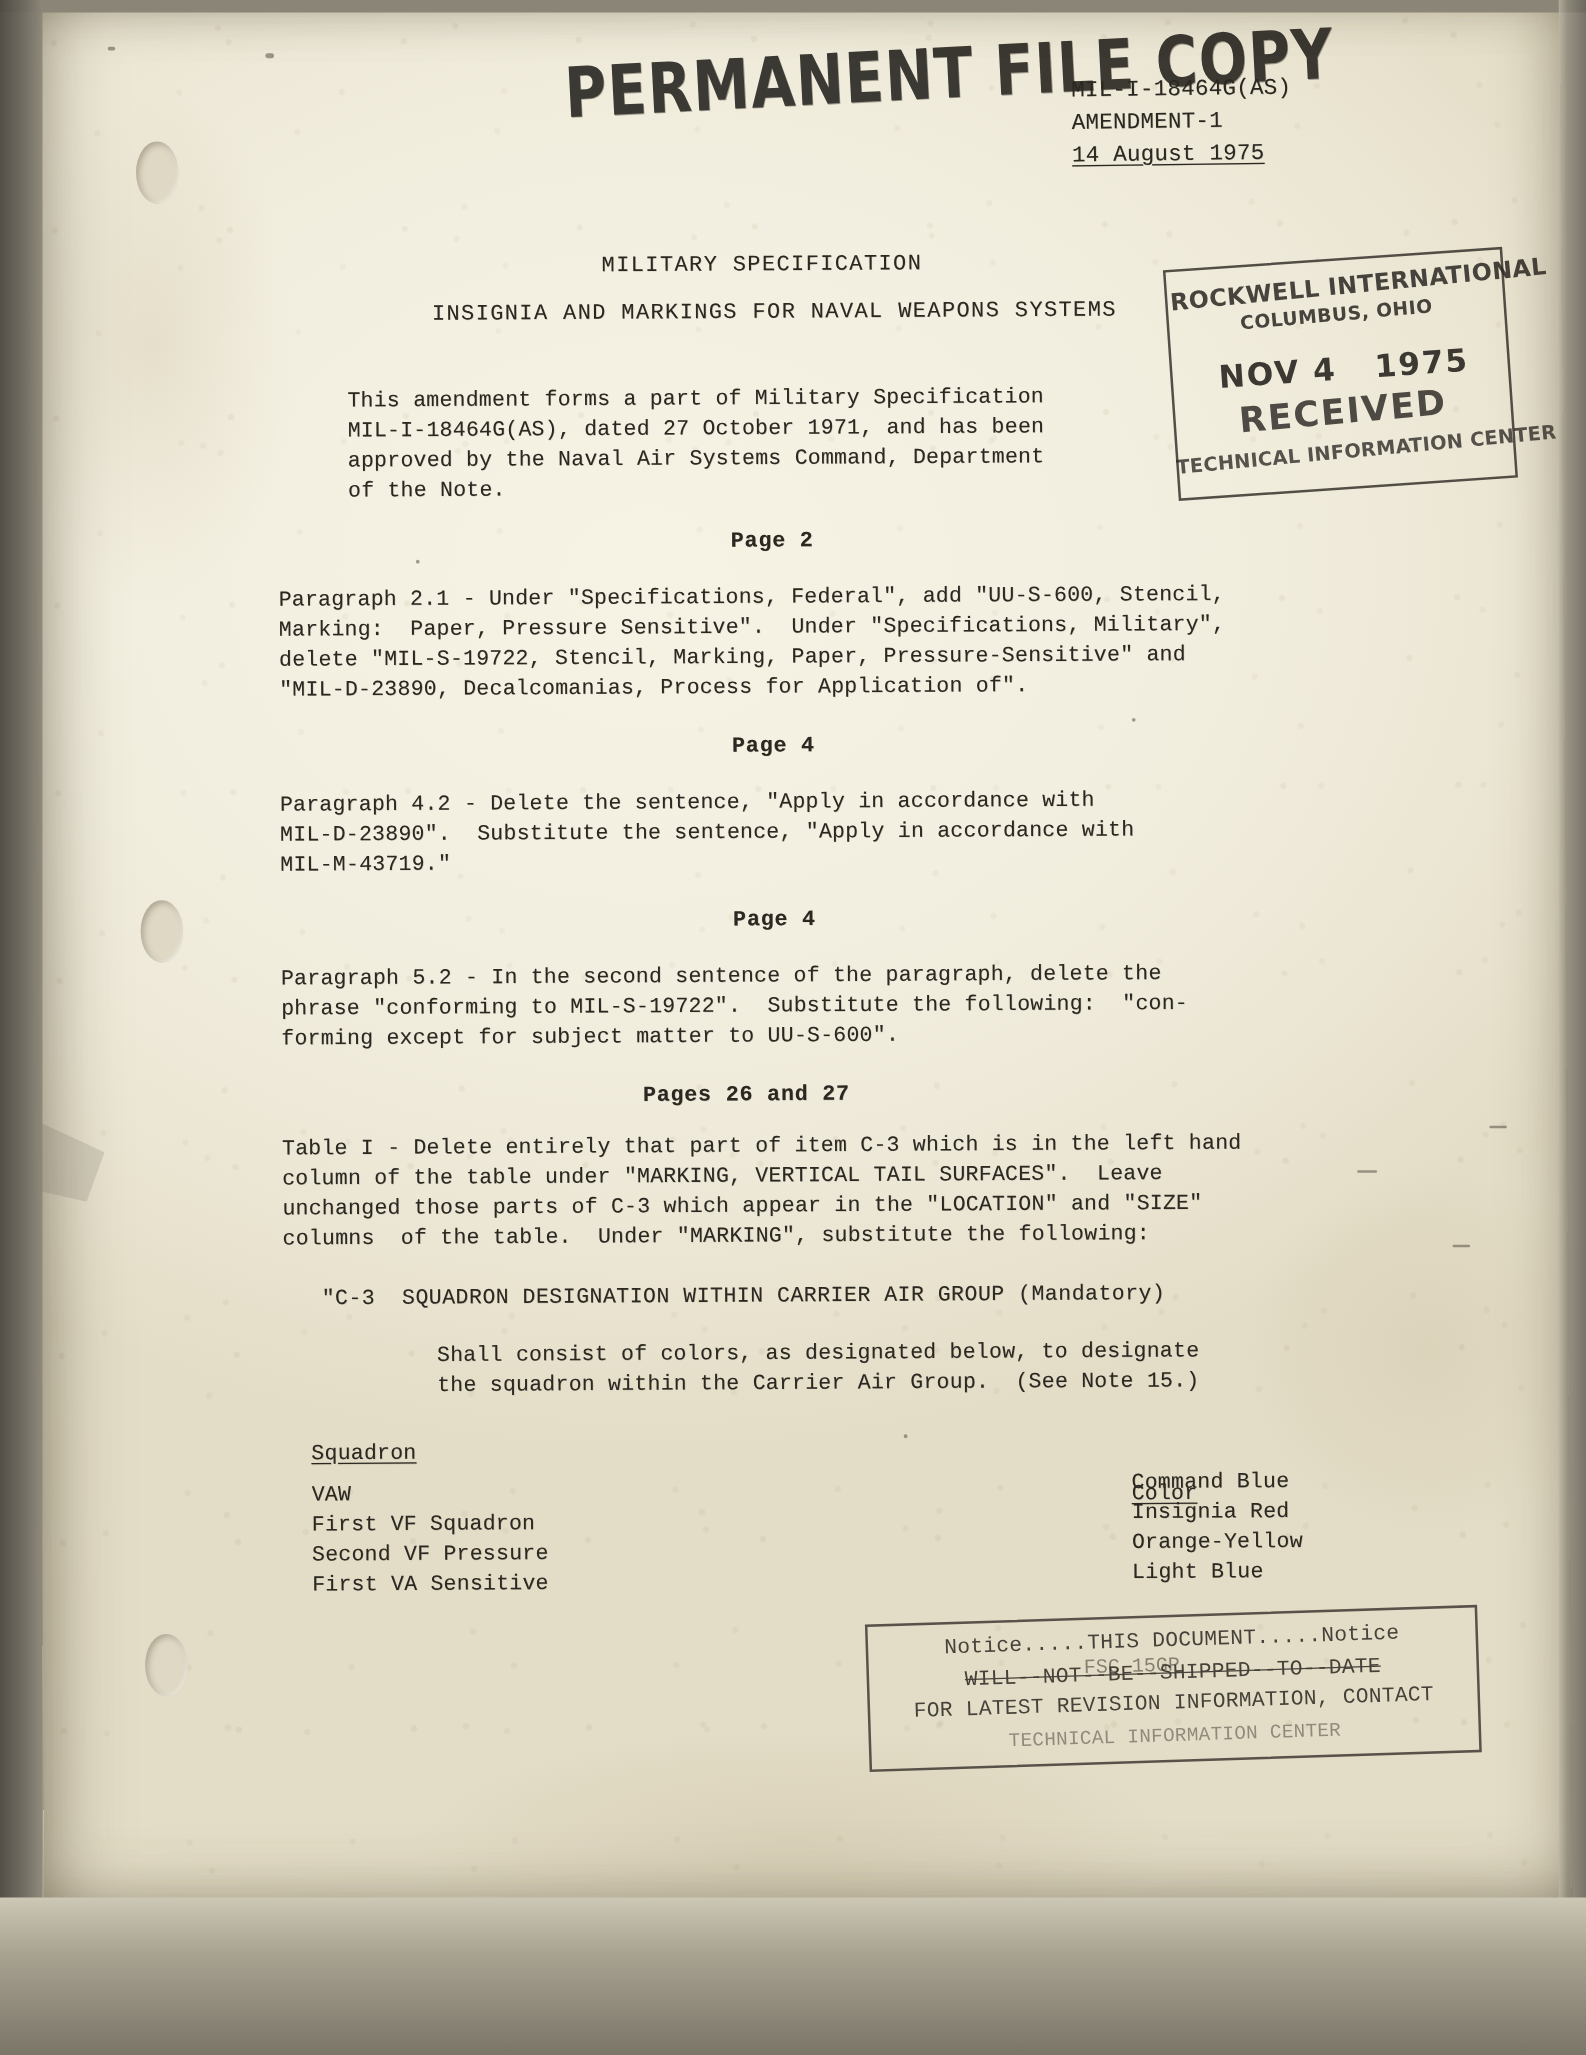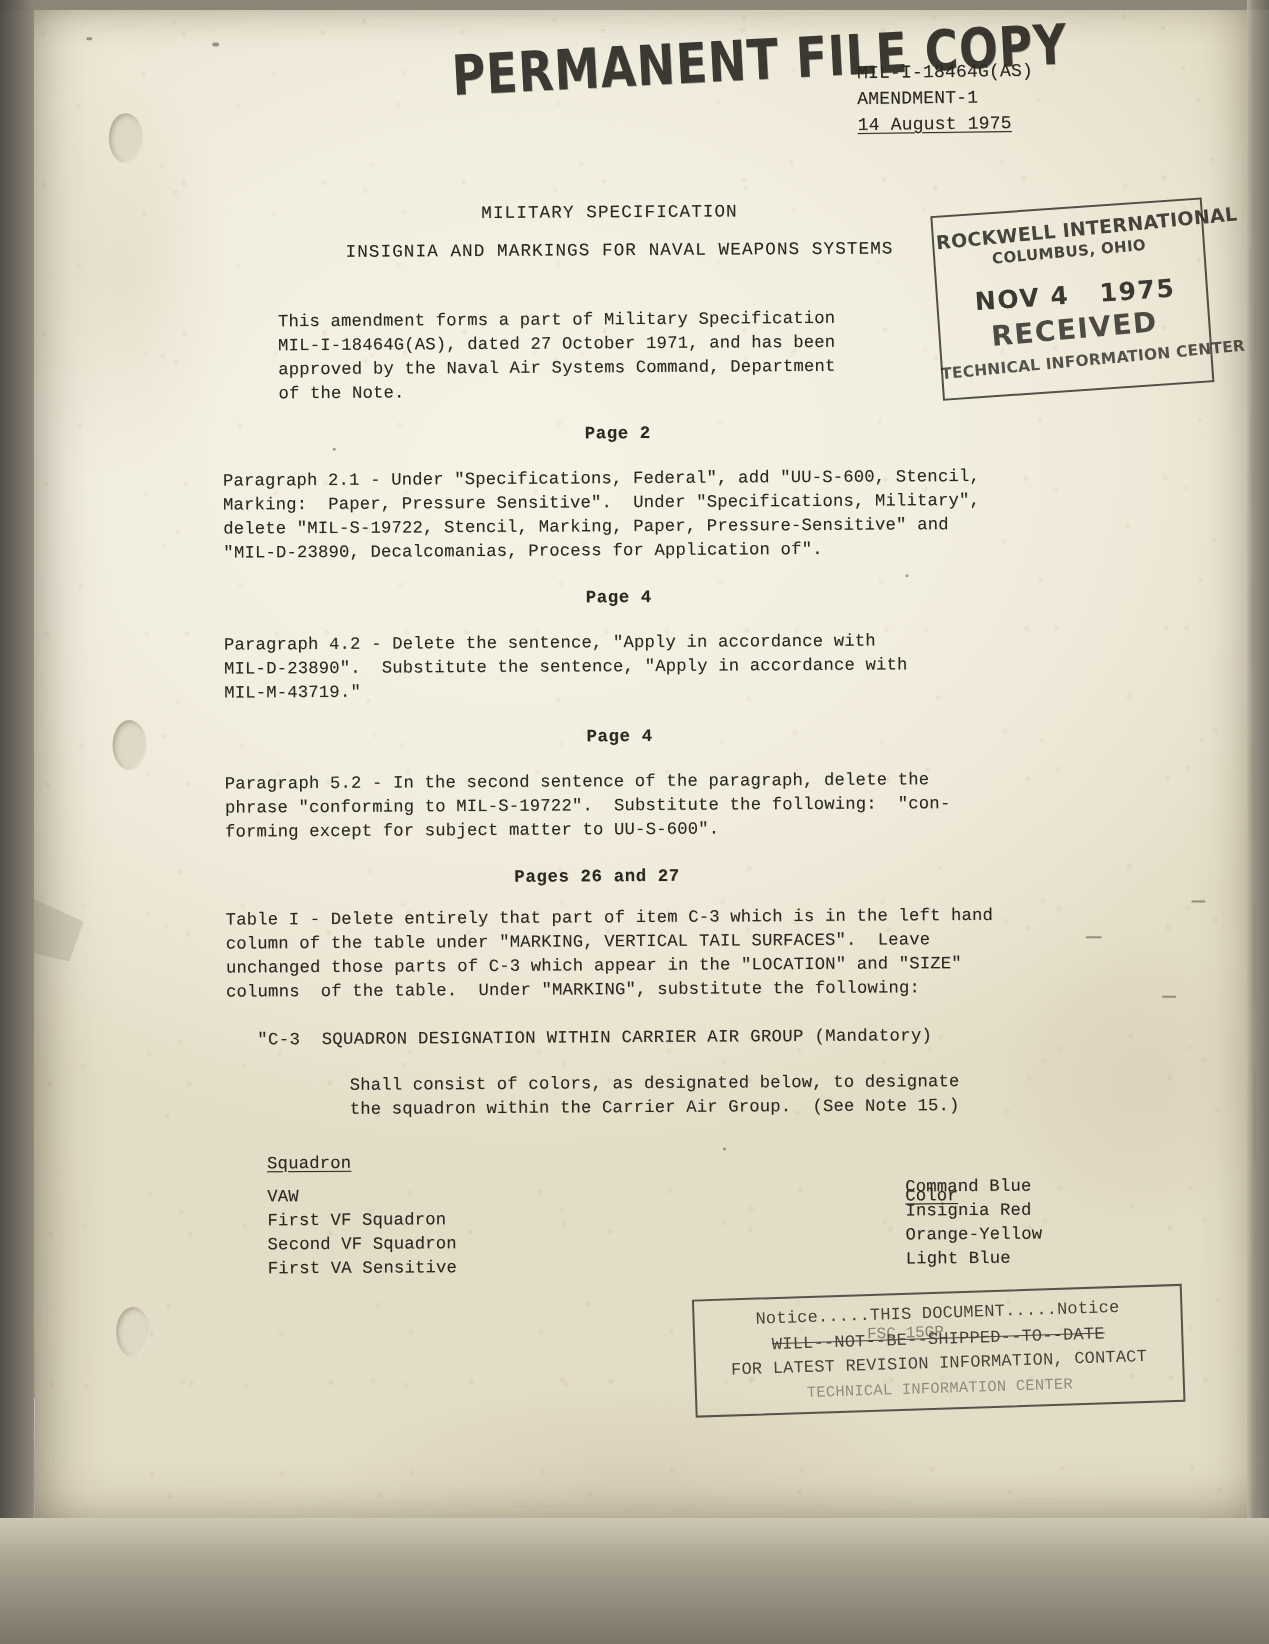--- a/index.html
+++ b/index.html
@@ -242,21 +242,21 @@
 
   
   .speck {
     position: absolute;
     background: #4a4438;
     border-radius: 50%;
     opacity: .5;
   }
 
   
-  .col-left  { left: 234px; }
+  .col-left  { left: 216px; }
   .col-right { left: 872px; }
 </style>
 </head>
 <body>
 
 <div id="scan">
 
   <div id="sheet">
 
     <div id="grain"></div>
@@ -314,21 +314,21 @@
 
     <div class="txt body-line u col-left" style="top:1146px;">Squadron</div>
     <div class="txt body-line u col-right" style="top:1182px;">Color</div>
 
     <div class="txt body-line col-left" style="top:1179px;text-align:right;">VAW</div>
     <div class="txt body-line col-right" style="top:1173px;">Command Blue</div>
 
     <div class="txt body-line col-left" style="top:1203px;text-align:right;">First VF Squadron</div>
     <div class="txt body-line col-right" style="top:1197px;">Insignia Red</div>
 
-    <div class="txt body-line col-left" style="top:1227px;">Second VF Squadron</div>
+    <div class="txt body-line col-left" style="top:1227px;">Second VF Pressure</div>
     <div class="txt body-line col-right" style="top:1221px;">Orange-Yellow</div>
 
     <div class="txt body-line col-left" style="top:1251px;">First VA Sensitive</div>
     <div class="txt body-line col-right" style="top:1245px;">Light Blue</div>
 
     <div id="recv-stamp">
       <div class="frame"></div>
       <div class="l1">ROCKWELL INTERNATIONAL</div>
       <div class="l2">COLUMBUS, OHIO</div>
       <div class="l3">NOV 4   1975</div>

